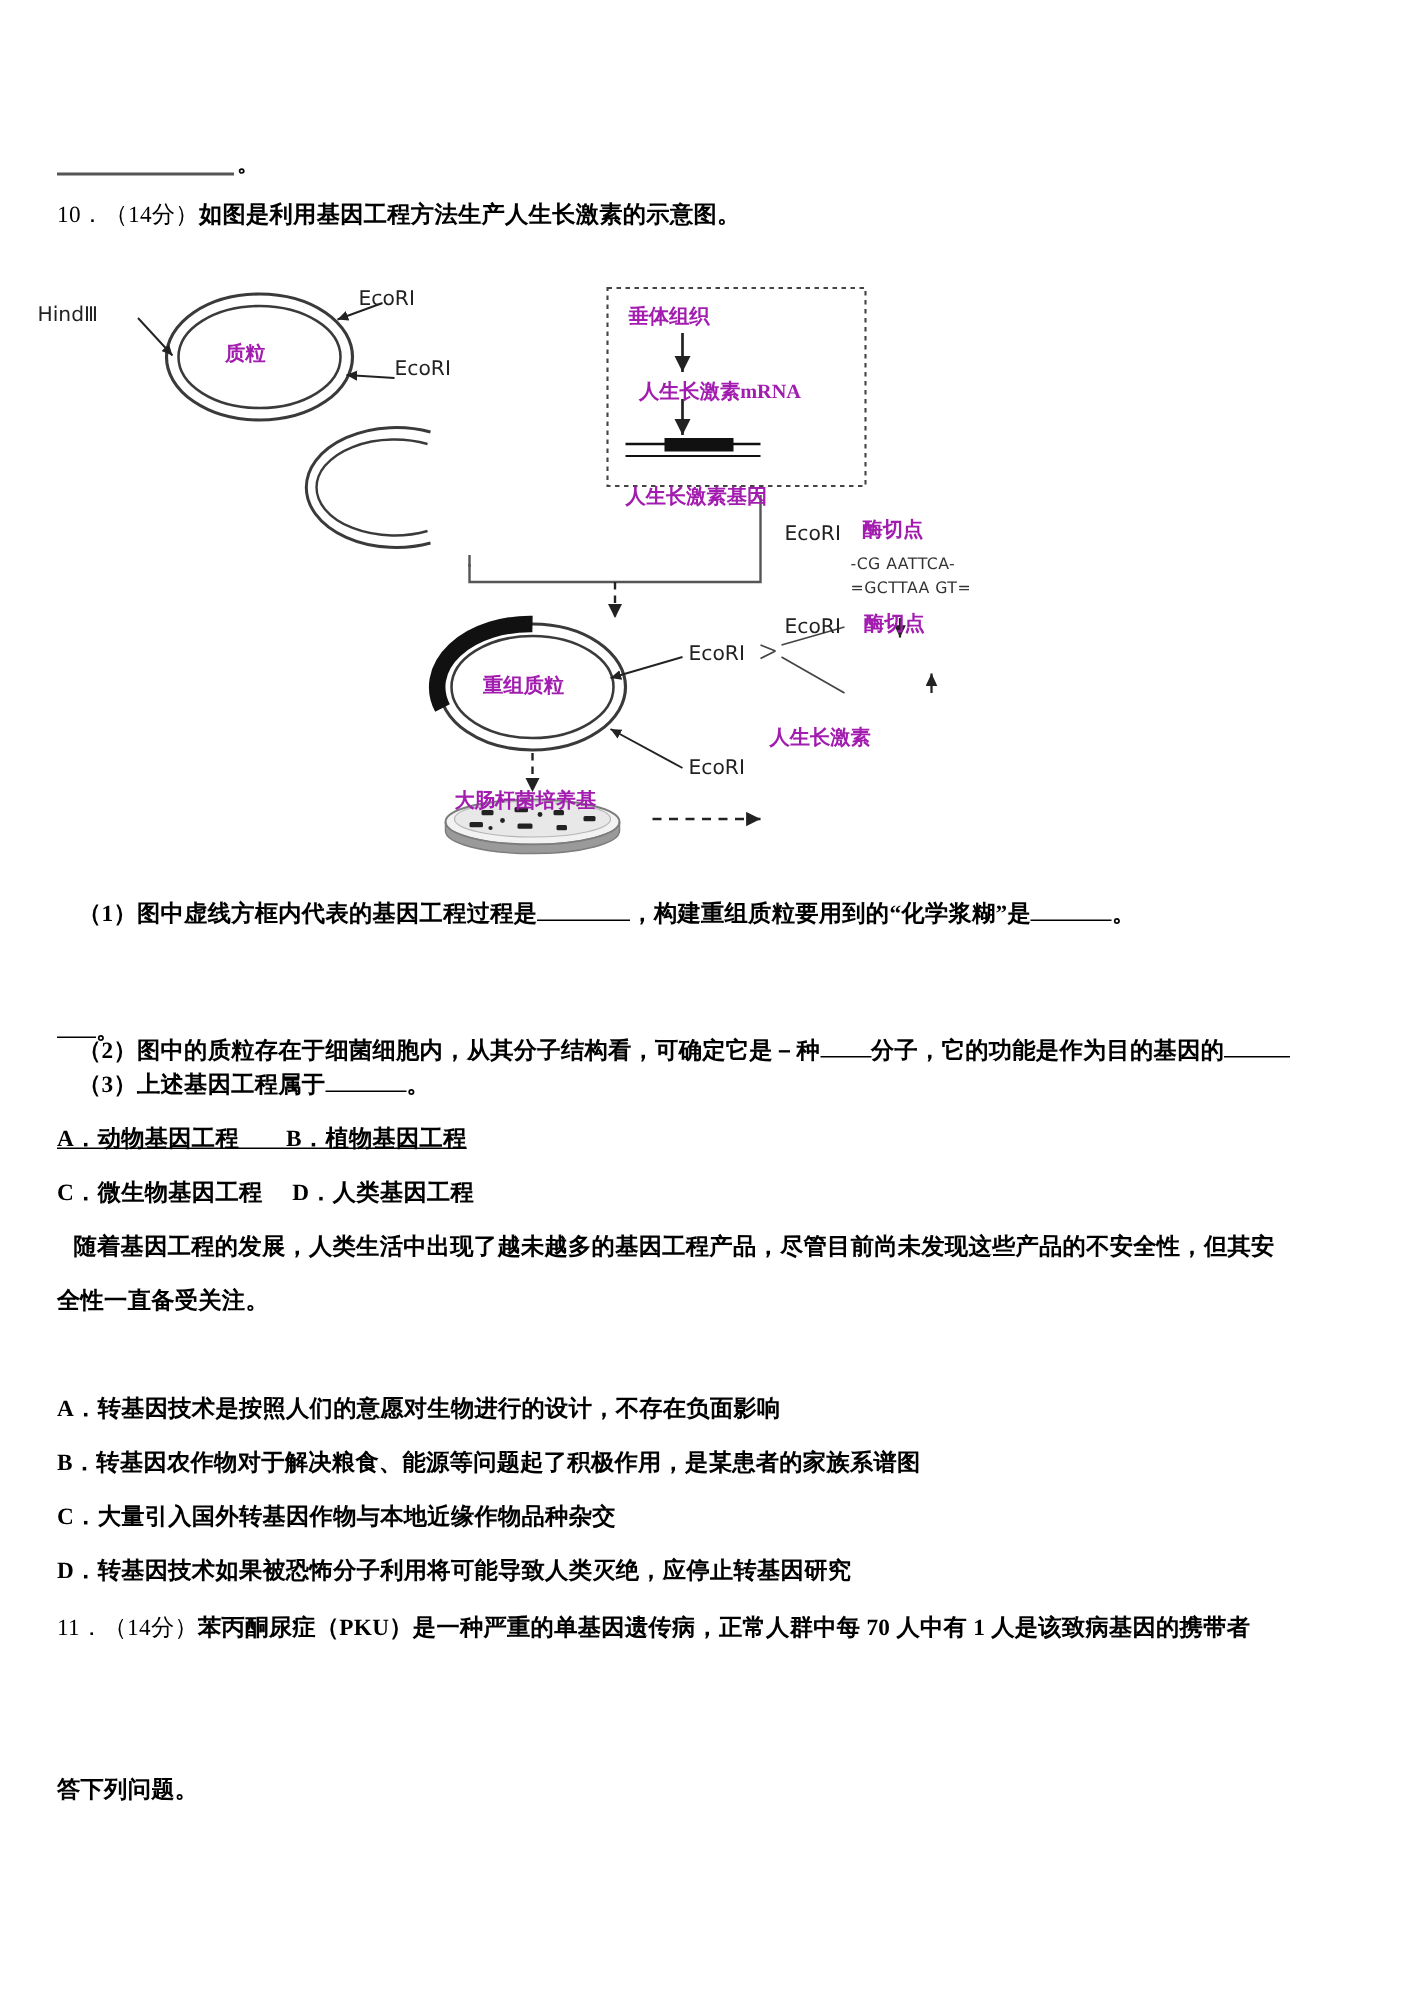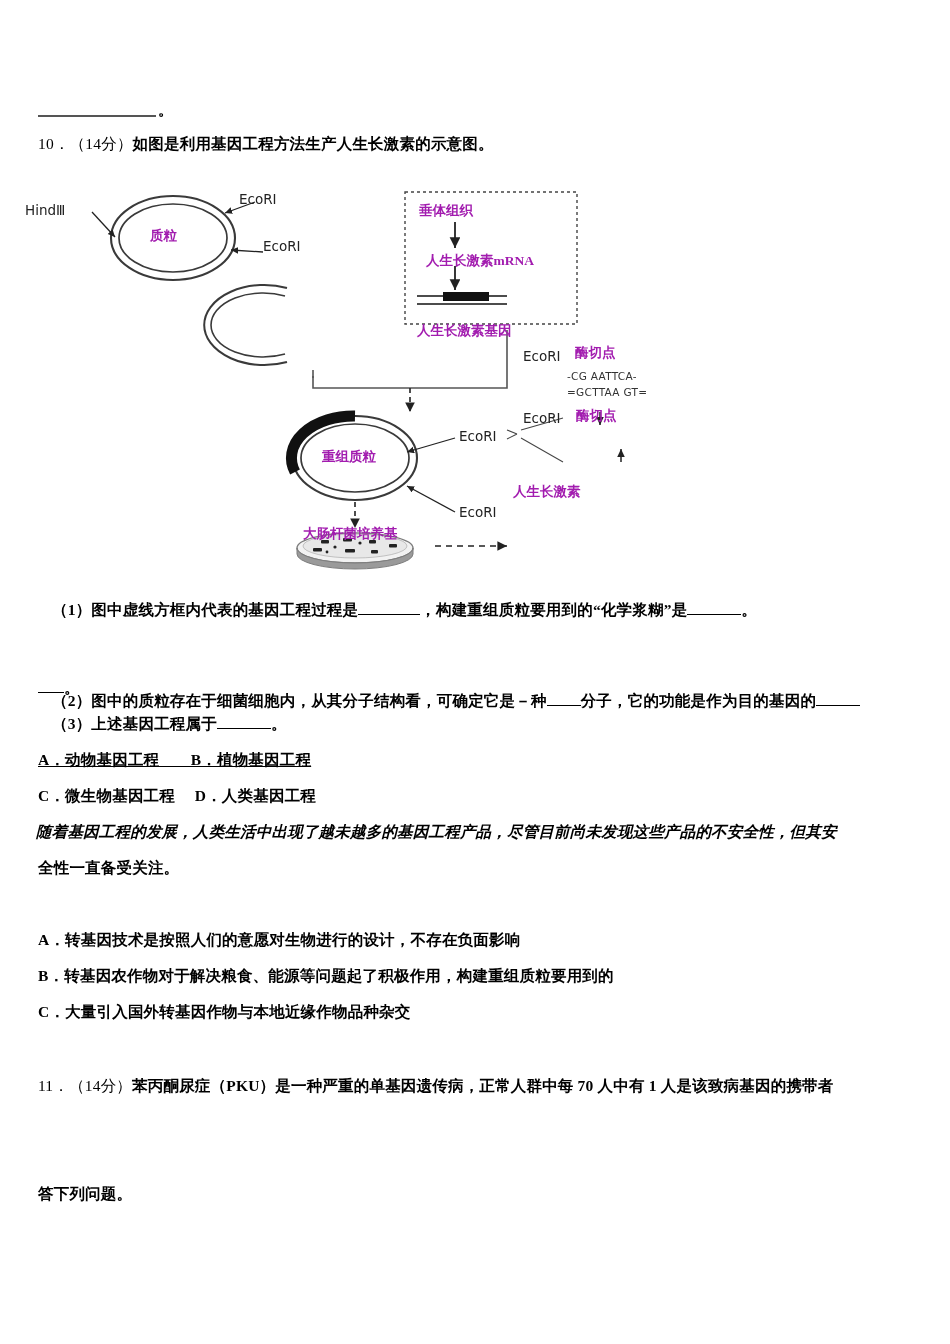--- a/index.html
+++ b/index.html
@@ -196,27 +196,28 @@
     <span class="ul ul-2"></span><span>。</span>
   </div>
 
   <div class="txt" style="left:52px; top:716px;">
     <span>（3）上述基因工程属于</span><span class="ul ul-5"></span><span>。</span>
   </div>
 
   <div class="txt" style="left:38px; top:752px;text-decoration:underline;">A．动物基因工程　　B．植物基因工程</div>
   <div class="txt" style="left:38px; top:788px;">C．微生物基因工程　 D．人类基因工程</div>
 
-  <div class="txt" style="left:36px; top:824px;font-style:italic;">随着基因工程的发展，人类生活中出现了越未越多的基因工程产品，尽管目前尚未发现这些产品的不安全性，但其安</div>
+  <div class="txt" style="left:49px; top:824px;">随着基因工程的发展，人类生活中出现了越未越多的基因工程产品，尽管目前尚未发现这些产品的不安全性，但其安</div>
   <div class="txt" style="left:38px; top:860px;">全性一直备受关注。</div>
 
 
   <div class="txt" style="left:38px; top:932px;">A．转基因技术是按照人们的意愿对生物进行的设计，不存在负面影响</div>
-  <div class="txt" style="left:38px; top:968px;">B．转基因农作物对于解决粮食、能源等问题起了积极作用，构建重组质粒要用到的</div>
+  <div class="txt" style="left:38px; top:968px;">B．转基因农作物对于解决粮食、能源等问题起了积极作用，是某患者的家族系谱图</div>
   <div class="txt" style="left:38px; top:1004px;">C．大量引入国外转基因作物与本地近缘作物品种杂交</div>
+  <div class="txt" style="left:38px; top:1040px;">D．转基因技术如果被恐怖分子利用将可能导致人类灭绝，应停止转基因研究</div>
 
   <div class="txt" style="left:38px; top:1078px;">
     <span class="num">11．</span><span class="num">（14分）</span><span>苯丙酮尿症（PKU）是一种严重的单基因遗传病，正常人群中每 70 人中有 1 人是该致病基因的携带者</span>
   </div>
 
 
   <div class="txt" style="left:38px; top:1186px;">答下列问题。</div>
 
 </div>
 

